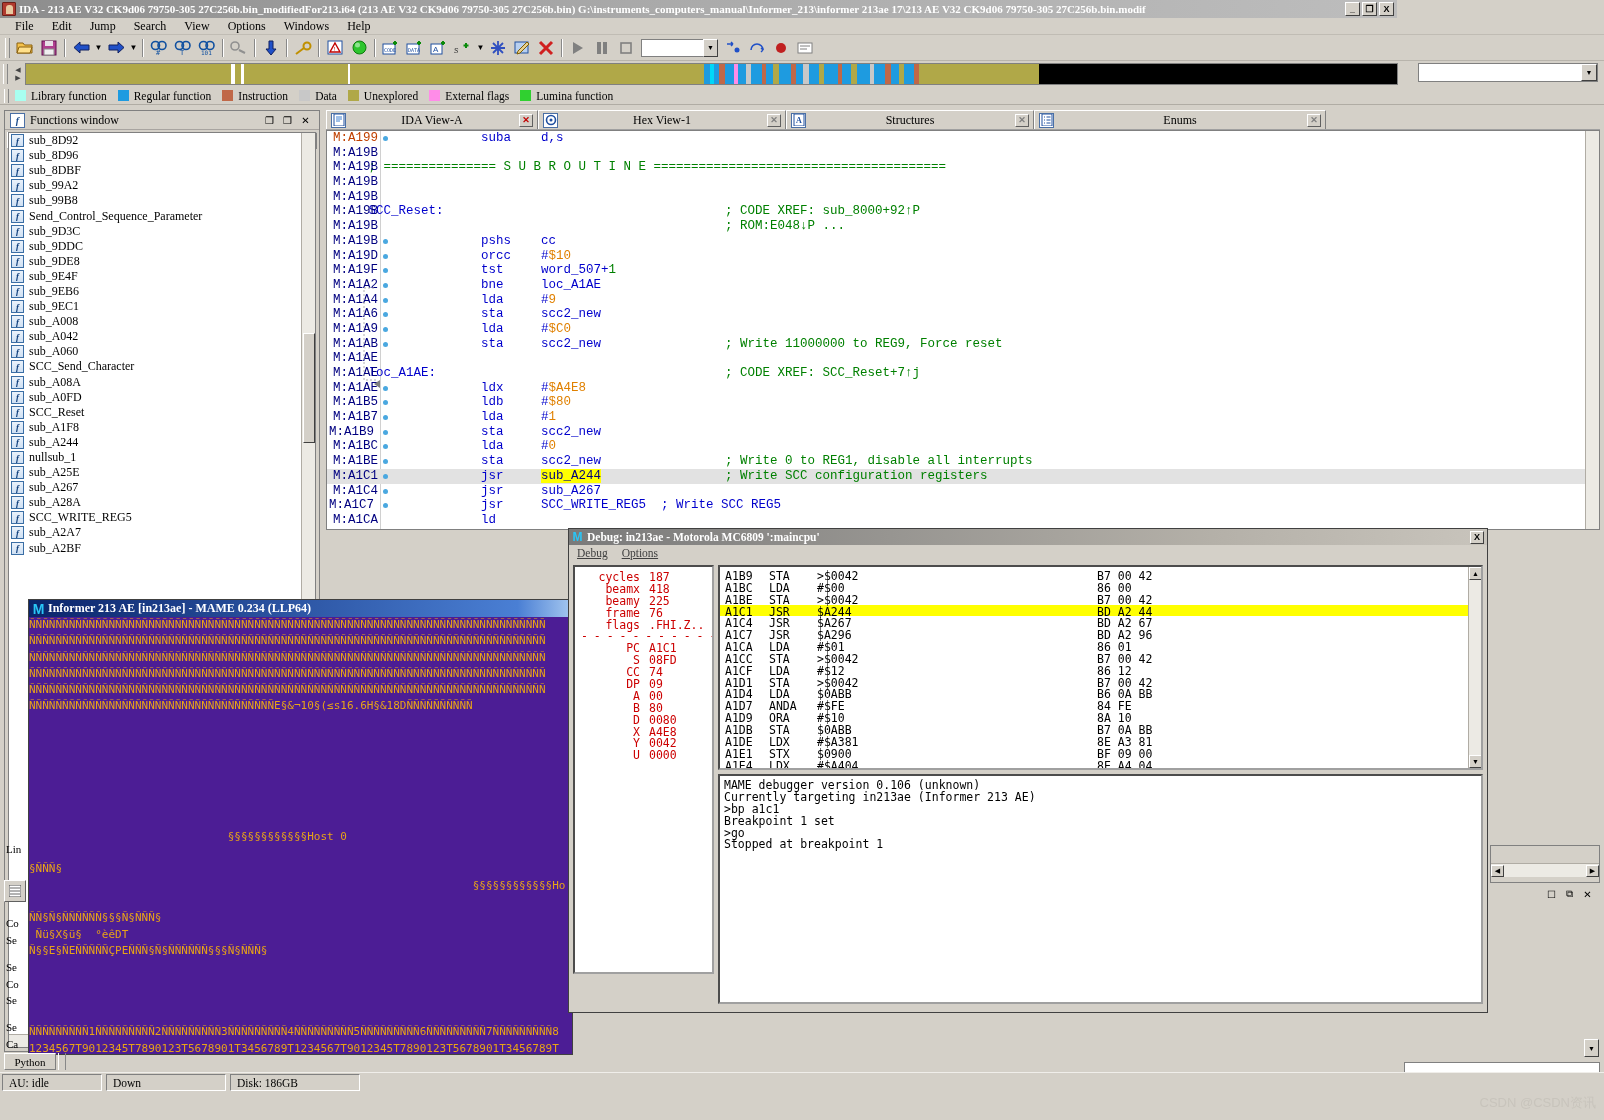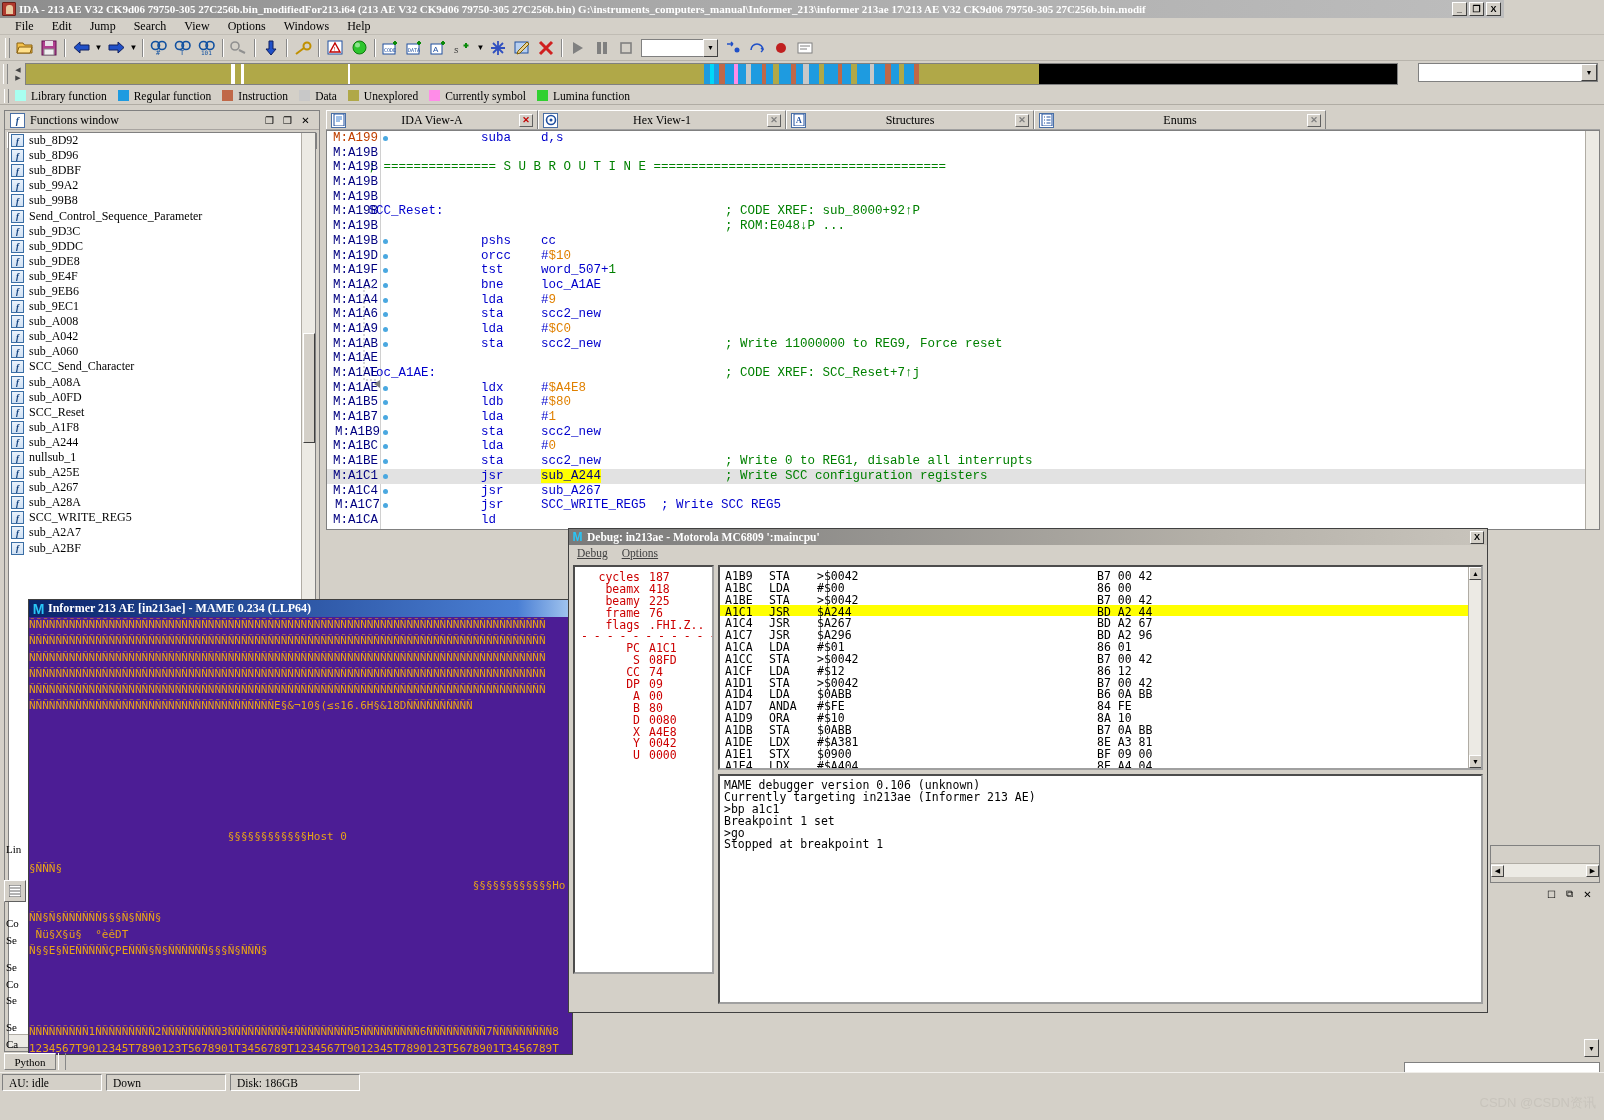--- a/index.html
+++ b/index.html
@@ -8,21 +8,21 @@
     width: 1604px; height: 1120px;
     overflow: hidden;
     background: #d4d0c8;
     font-family: "Liberation Sans", sans-serif;
     font-size: 11px;
   }
   #root { position: relative; width: 1604px; height: 1120px; }
 
   
   .titlebar {
-    position: absolute; left: 0; top: 0; width: 1504px; height: 18px;
+    position: absolute; left: 0; top: 0; width: 1397px; height: 18px;
     background: linear-gradient(to right, #8d8d8d 0%, #a9a9a9 45%, #bdbdbd 100%);
     display: flex; align-items: center;
     font-family: "Liberation Serif", serif;
     font-size: 11px; color: #ffffff; font-weight: bold;
     white-space: nowrap; overflow: hidden;
   }
   .tb-icon {
     width: 14px; height: 14px; margin: 0 3px 0 2px; flex: 0 0 auto;
     background: #b03a2e; border: 1px solid #6b1f18;
     position: relative; border-radius: 1px;
@@ -646,21 +646,21 @@
       <div class="lg-item">
         <div class="lg-sw" style="background: rgb(200, 200, 200);"></div>
         <span>Data</span>
       </div>
       <div class="lg-item">
         <div class="lg-sw" style="background: rgb(176, 168, 72);"></div>
         <span>Unexplored</span>
       </div>
       <div class="lg-item">
         <div class="lg-sw" style="background: rgb(255, 140, 232);"></div>
-        <span>Currently symbol</span>
+        <span>External flags</span>
       </div>
       <div class="lg-item">
         <div class="lg-sw" style="background: rgb(48, 208, 48);"></div>
         <span>Lumina function</span>
       </div>
     </div>
 
   <div id="functions-window">
     <div class="winhdr">
       <div class="win-icon">f</div>
@@ -856,26 +856,26 @@
         <div class="dline"><span class="dot"></span><span class="addr" style="position:absolute;left:6px;">M:A1A2</span><span>                <span class="mn">bne</span>     <span class="lbl">loc_A1AE</span></span></div>
         <div class="dline"><span class="dot"></span><span class="addr" style="position:absolute;left:6px;">M:A1A4</span><span>                <span class="mn">lda</span>     #<span class="num">9</span></span></div>
         <div class="dline"><span class="dot"></span><span class="addr" style="position:absolute;left:6px;">M:A1A6</span><span>                <span class="mn">sta</span>     <span class="lbl">scc2_new</span></span></div>
         <div class="dline"><span class="dot"></span><span class="addr" style="position:absolute;left:6px;">M:A1A9</span><span>                <span class="mn">lda</span>     #<span class="num">$C0</span></span></div>
         <div class="dline"><span class="dot"></span><span class="addr" style="position:absolute;left:6px;">M:A1AB</span><span>                <span class="mn">sta</span>     <span class="lbl">scc2_new</span></span><span class="cmt" style="position:absolute;left:398px;">; Write 11000000 to REG9, Force reset</span></div>
         <div class="dline"><span class="addr" style="position:absolute;left:6px;">M:A1AE</span><span></span></div>
         <div class="dline"><span class="addr" style="position:absolute;left:6px;">M:A1AE</span><span class="lbl"> loc_A1AE:</span><span class="cmt" style="position:absolute;left:398px;">; CODE XREF: SCC_Reset+7↑j</span></div>
         <div class="dline"><span class="dot"></span><span class="addr" style="position:absolute;left:6px;">M:A1AE</span><span>                <span class="mn">ldx</span>     #<span class="num">$A4E8</span></span></div>
         <div class="dline"><span class="dot"></span><span class="addr" style="position:absolute;left:6px;">M:A1B5</span><span>                <span class="mn">ldb</span>     #<span class="num">$80</span></span></div>
         <div class="dline"><span class="dot"></span><span class="addr" style="position:absolute;left:6px;">M:A1B7</span><span>                <span class="mn">lda</span>     #<span class="num">1</span></span></div>
-        <div class="dline"><span class="dot"></span><span class="addr" style="position:absolute;left:8px;">M:A1B9</span><span>                <span class="mn">sta</span>     <span class="lbl">scc2_new</span></span></div>
+        <div class="dline"><span class="dot"></span><span class="addr" style="position:absolute;left:2px;">M:A1B9</span><span>                <span class="mn">sta</span>     <span class="lbl">scc2_new</span></span></div>
         <div class="dline"><span class="dot"></span><span class="addr" style="position:absolute;left:6px;">M:A1BC</span><span>                <span class="mn">lda</span>     #<span class="num">0</span></span></div>
         <div class="dline"><span class="dot"></span><span class="addr" style="position:absolute;left:6px;">M:A1BE</span><span>                <span class="mn">sta</span>     <span class="lbl">scc2_new</span></span><span class="cmt" style="position:absolute;left:398px;">; Write 0 to REG1, disable all interrupts</span></div>
         <div class="dline sel"><span class="dot"></span><span class="addr" style="position:absolute;left:6px;">M:A1C1</span><span>                <span class="mn">jsr</span>     <span class="hl">sub_A244</span></span><span class="cmt" style="position:absolute;left:398px;">; Write SCC configuration registers</span></div>
         <div class="dline"><span class="dot"></span><span class="addr" style="position:absolute;left:6px;">M:A1C4</span><span>                <span class="mn">jsr</span>     <span class="lbl">sub_A267</span></span></div>
-        <div class="dline"><span class="dot"></span><span class="addr" style="position:absolute;left:8px;">M:A1C7</span><span>                <span class="mn">jsr</span>     <span class="lbl">SCC_WRITE_REG5</span>  ; Write SCC REG5</span></div>
+        <div class="dline"><span class="dot"></span><span class="addr" style="position:absolute;left:2px;">M:A1C7</span><span>                <span class="mn">jsr</span>     <span class="lbl">SCC_WRITE_REG5</span>  ; Write SCC REG5</span></div>
         <div class="dline"><span class="addr" style="position:absolute;left:6px;">M:A1CA</span><span>                ld</span></div>
       </div>
     <div id="disasm-vscroll"></div>
   </div>
 
   <svg style="position:absolute;left:360px;top:280px;width:30px;height:180px;pointer-events:none;">
     <path d="M14 8 L4 8 L4 100 L18 100" stroke="#b0b0b0" stroke-width="1" fill="none" stroke-dasharray="2,2"></path>
     <path d="M14 104 l6 -4 v8 z" fill="#808080"></path>
   </svg>
 

